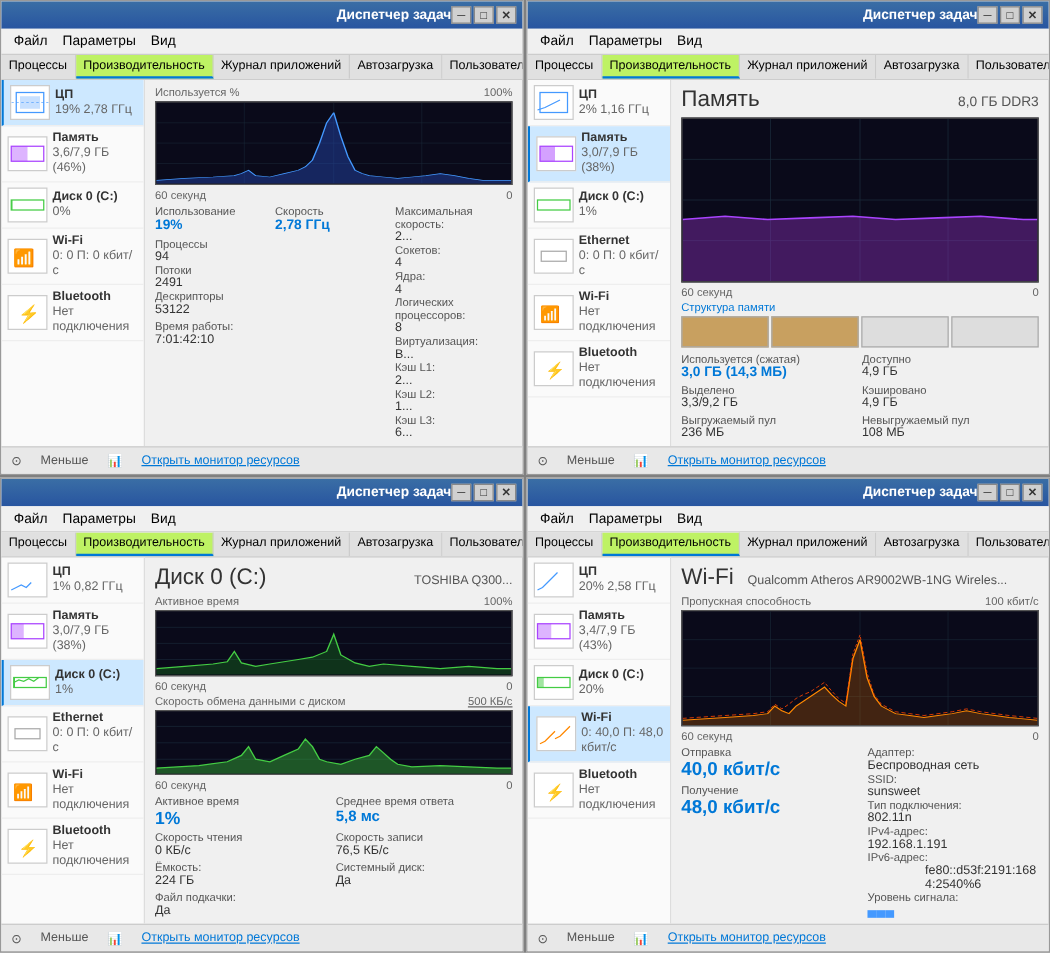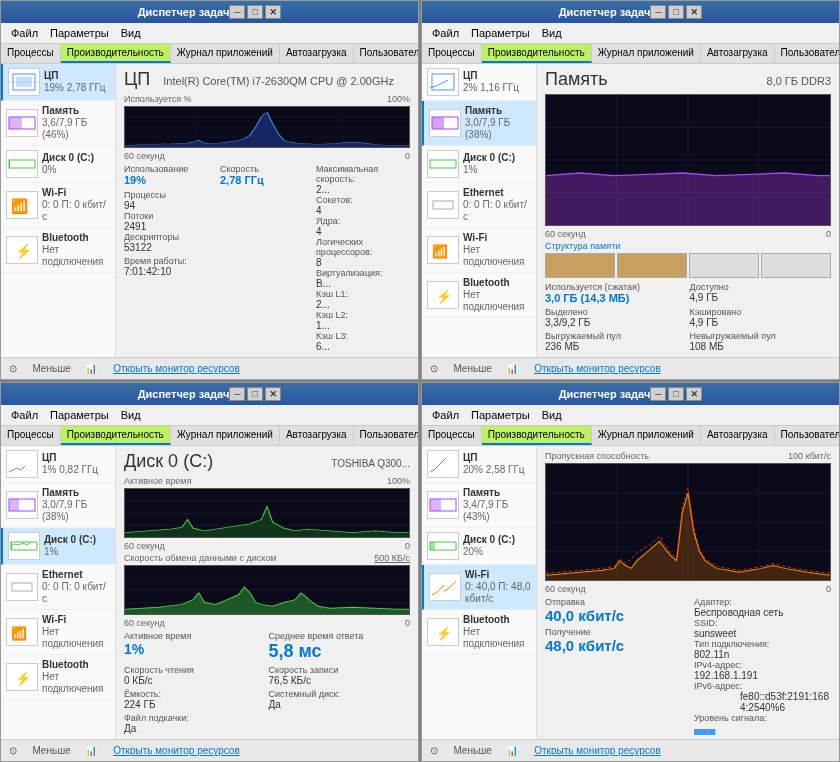--- a/index.html
+++ b/index.html
@@ -29,21 +29,21 @@
       flex-direction: column;
       overflow: hidden;
     }
 
     .title-bar {
       background: linear-gradient(to bottom, #3a6ea5, #2855a0);
       color: white;
       padding: 3px 5px;
       display: flex;
       align-items: center;
-      justify-content: center;
+      justify-content: flex-end;
       font-size: 11px;
       font-weight: bold;
       height: 22px;
     }
 
     .title-bar-buttons {
       display: flex;
       gap: 2px;
     }
 
@@ -308,26 +308,20 @@
                 <text x="8" y="18" font-size="14" fill="#aaa">⚡</text>
               </svg>
           </div>
           <div class="sidebar-text">
             <span class="sidebar-label">Bluetooth</span>
             <span class="sidebar-value">Нет подключения</span>
           </div>
         </div>
       </div>
       <div class="main-panel">
-        <div style="display:flex;justify-content:space-between;align-items:baseline;margin-bottom:2px;">
-          <span class="main-title">
-            <span>ЦП</span>
-            <span style="font-size:11px;color:#555;margin-left:8px;">Intel(R) Core(TM) i7-2630QM CPU @ 2.00GHz</span>
-          </span>
-        </div>
         <div class="usage-bar-container">
           <span>Используется %</span>
           <span style="margin-left:auto;">100%</span>
         </div>
         <div class="graph-container">
           <svg class="graph-svg" viewBox="0 0 250 120" preserveAspectRatio="none">
             <g class="graph-grid">
               <line x1="0" y1="30" x2="250" y2="30"></line>
               <line x1="0" y1="60" x2="250" y2="60"></line>
               <line x1="0" y1="90" x2="250" y2="90"></line>
@@ -688,21 +682,21 @@
           <span>0</span>
         </div>
 
         <div style="display:grid;grid-template-columns:1fr 1fr;gap:3px;font-size:9px;">
           <div>
             <div class="stat-label">Активное время</div>
             <div class="highlight-value" style="font-size:14px;">1%</div>
           </div>
           <div>
             <div class="stat-label">Среднее время ответа</div>
-            <div class="highlight-value" style="font-size:18px;">5,8 мс</div>
+            <div class="highlight-value" style="font-size:12px;">5,8 мс</div>
           </div>
           <div>
             <div class="stat-label">Скорость чтения</div>
             <div class="stat-value-small">0 КБ/с</div>
           </div>
           <div>
             <div class="stat-label">Скорость записи</div>
             <div class="stat-value-small">76,5 КБ/с</div>
           </div>
           <div>
@@ -805,20 +799,26 @@
                 <text x="8" y="18" font-size="13" fill="#aaa">⚡</text>
               </svg>
           </div>
           <div class="sidebar-text">
             <span class="sidebar-label">Bluetooth</span>
             <span class="sidebar-value">Нет подключения</span>
           </div>
         </div>
       </div>
       <div class="main-panel">
+        <div style="display:flex;justify-content:space-between;align-items:baseline;margin-bottom:2px;">
+          <span class="main-title">
+            <span>Wi-Fi</span>
+            <span style="font-size:10px;color:#555;margin-left:6px;">Qualcomm Atheros AR9002WB-1NG Wireles...</span>
+          </span>
+        </div>
         <div class="usage-bar-container">
           <span>Пропускная способность</span>
           <span style="margin-left:auto;">100 кбит/с</span>
         </div>
         <div class="graph-container">
           <svg class="graph-svg" viewBox="0 0 250 120" preserveAspectRatio="none">
             <line x1="0" y1="30" x2="250" y2="30" stroke="#1a2a3a" stroke-width="0.5"></line>
             <line x1="0" y1="60" x2="250" y2="60" stroke="#1a2a3a" stroke-width="0.5"></line>
             <line x1="0" y1="90" x2="250" y2="90" stroke="#1a2a3a" stroke-width="0.5"></line>
             <line x1="62" y1="0" x2="62" y2="120" stroke="#1a2a3a" stroke-width="0.5"></line>

